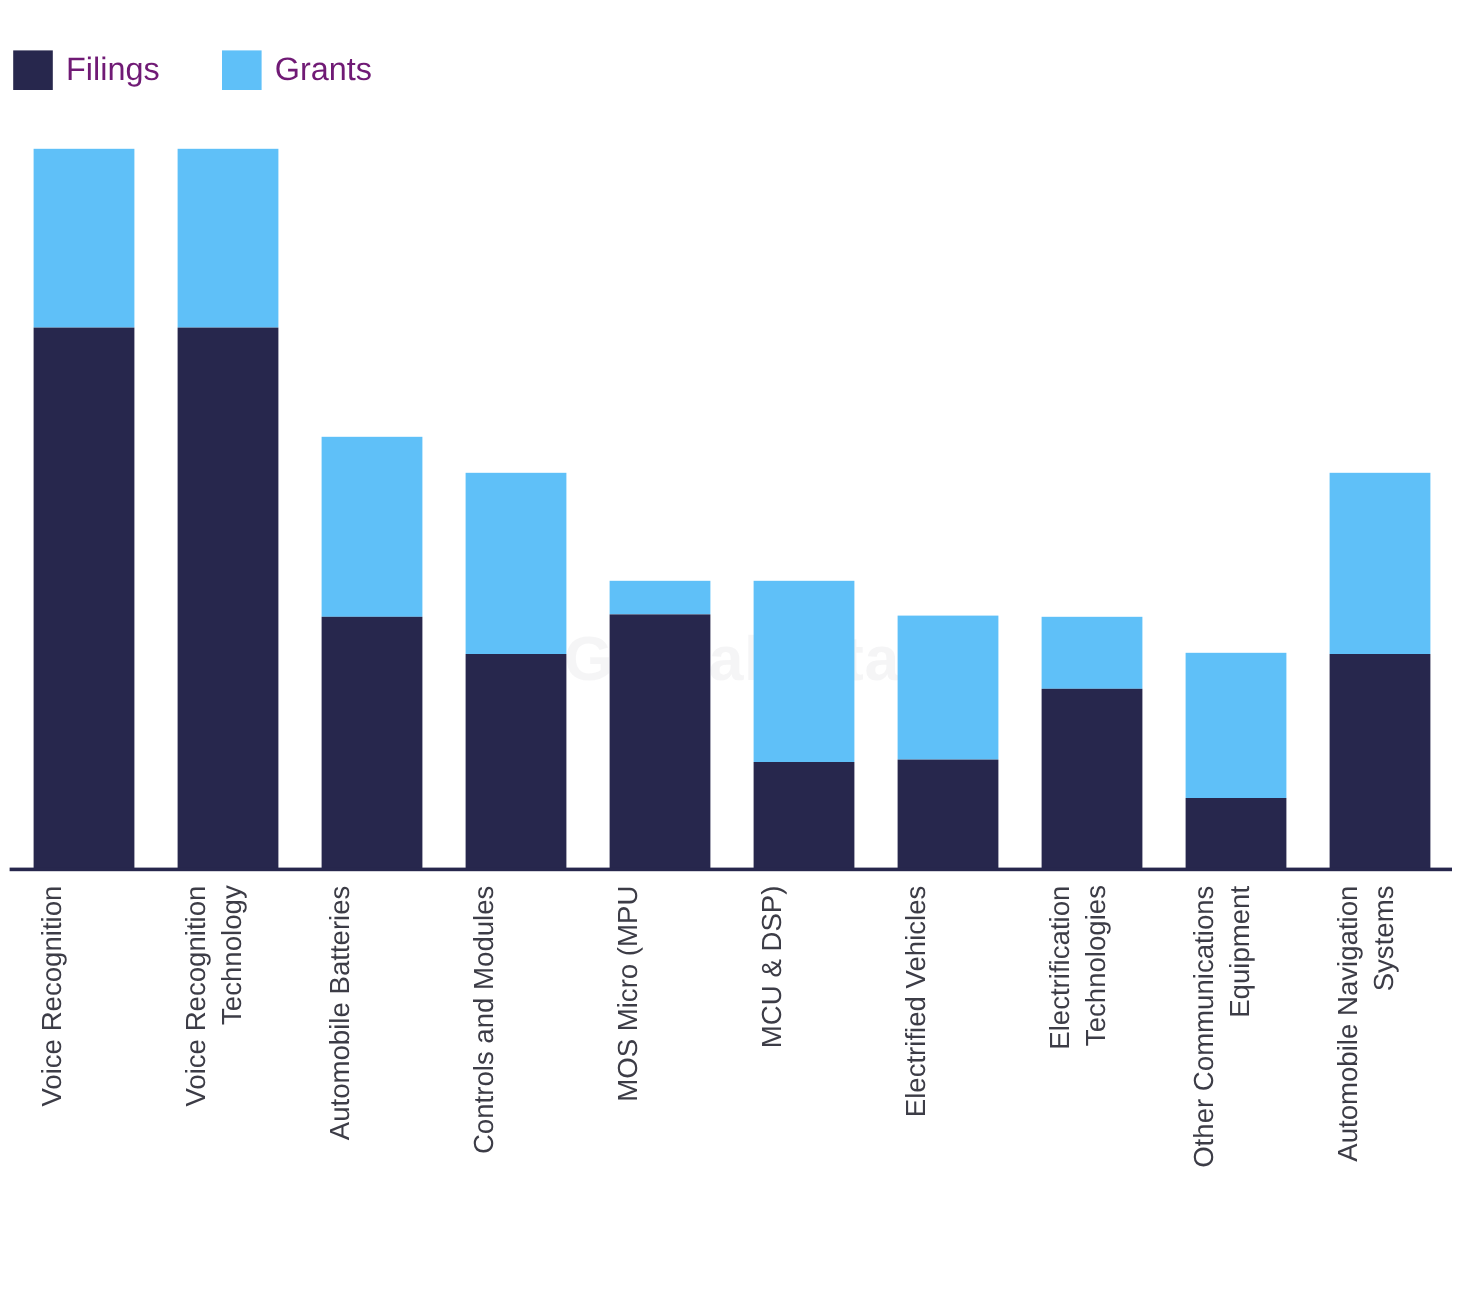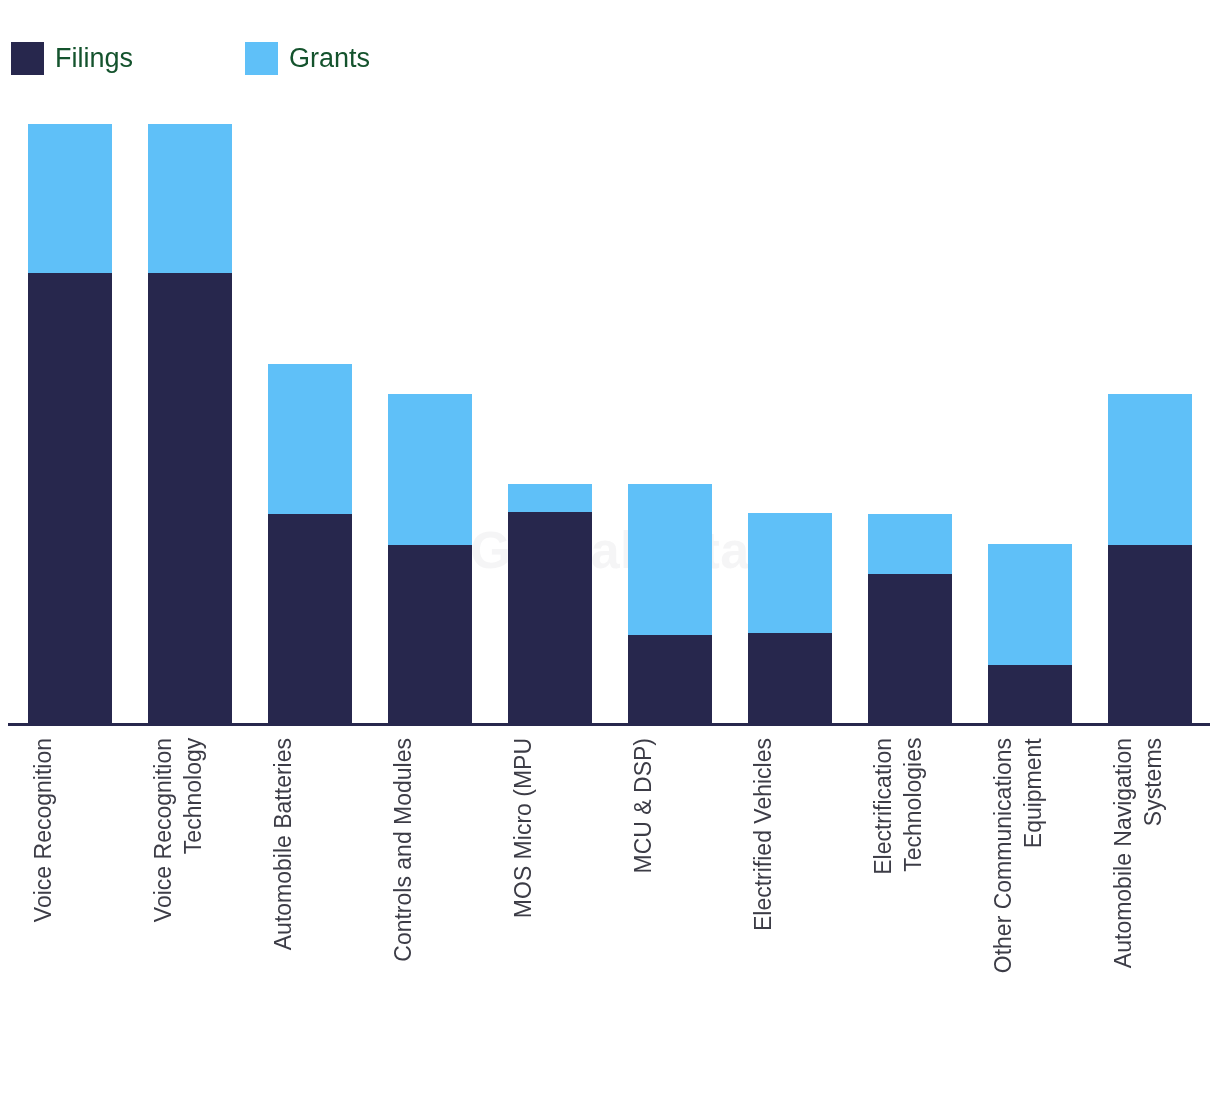--- a/index.html
+++ b/index.html
@@ -23,31 +23,31 @@
     top: 42px;
     height: 33px;
     display: flex;
     align-items: center;
   }
   .legend-item {
     display: flex;
     align-items: center;
     height: 33px;
   }
-  .legend-item + .legend-item { margin-left: 112px; }
+  .legend-item + .legend-item { margin-left: 52px; }
   .legend-swatch {
     width: 33px;
     height: 33px;
     flex: 0 0 33px;
   }
   .legend-label {
     margin-left: 11px;
     font-size: 27px;
     line-height: 33px;
-    color: #14532d;
+    color: #701a75;
     white-space: nowrap;
   }
 
   
   #plot {
     position: absolute;
     left: 0;
     top: 0;
     width: 1220px;
     height: 1094px;

